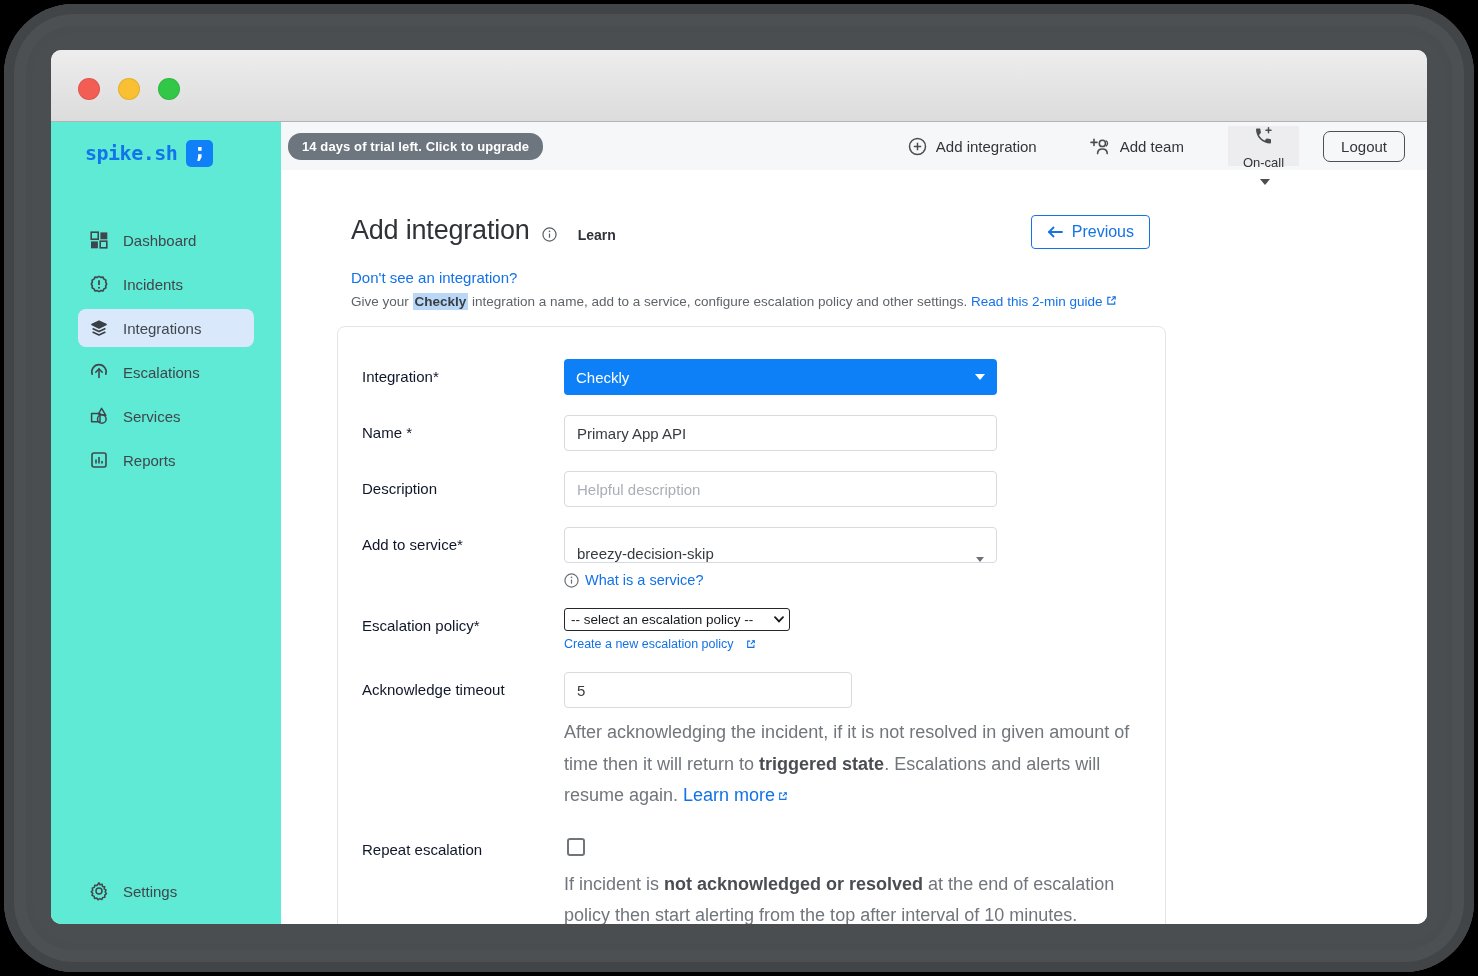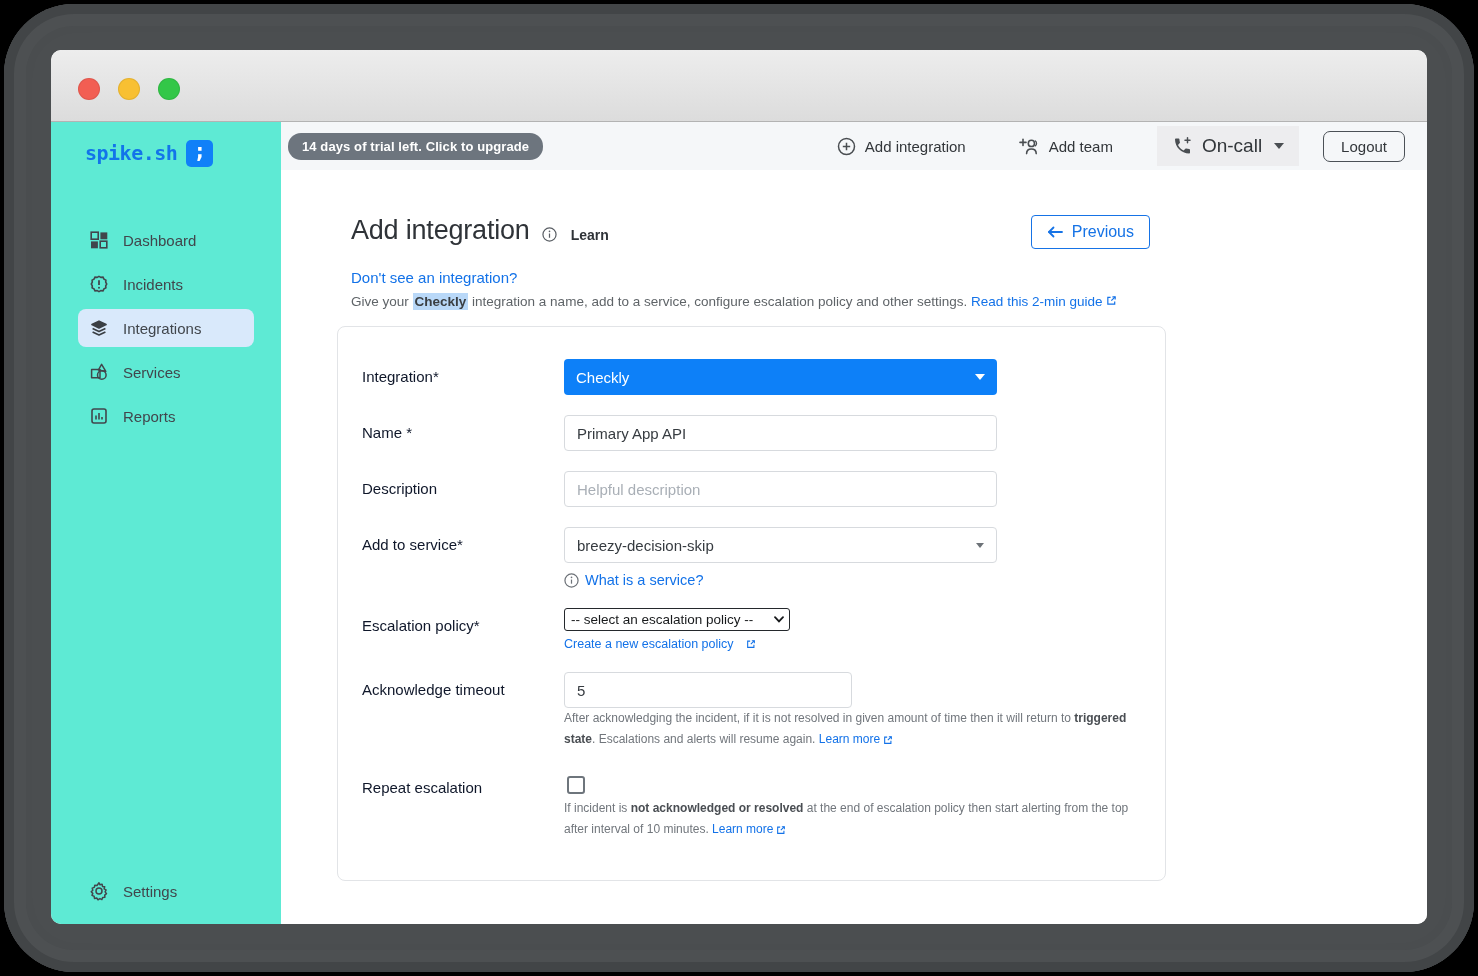--- a/index.html
+++ b/index.html
@@ -39,34 +39,34 @@
   
   .main { flex:1; display:flex; flex-direction:column; background:#fff; min-width:0; }
   .main-header { height:48px; flex:0 0 48px; background:#f5f7f9; display:flex; align-items:center; }
   .trial-pill { margin-left:7px; background:#6d757e; color:#fff; font-size:13px; font-weight:700;
                 border-radius:13px; padding:6px 14px; letter-spacing:.1px; cursor:pointer; }
   .header-actions { margin-left:auto; display:flex; align-items:center; height:100%; }
   .header-link { display:flex; align-items:center; gap:9px; font-size:15px; color:#32363a;
                  cursor:pointer; padding:0 4px; }
   .header-link + .header-link { margin-left:44px; }
   .oncall-block { height:40px; margin-left:40px; background:#ededef; display:flex; align-items:center;
-                  gap:9px; padding:0 15px; font-size:19px; color:#32363a; cursor:pointer; }
+                  gap:9px; padding:0 15px; font-size:13px; color:#32363a; cursor:pointer;flex-direction:column; }
   .caret-down { width:0; height:0; border-left:5px solid transparent; border-right:5px solid transparent;
                 border-top:6px solid #4a4e52; margin-left:3px; }
   .logout-btn { margin:0 22px 0 24px; border:1px solid #4b5157; border-radius:7px; background:transparent;
                 font-size:15px; color:#33373b; padding:6px 17px; cursor:pointer;
                 font-family:Liberation Sans, sans-serif; }
 
   .content { flex:1; overflow:auto; padding:45px 0 30px 56px; }
   .content-col { width:829px; position:relative; }
 
   .title-row { display:flex; align-items:flex-start; }
   .page-title-wrap { display:flex; align-items:center; gap:12px; margin-left:14px; }
   .page-title { font-size:27px; color:#2f3338; font-weight:400; letter-spacing:-.2px; }
-  .learn-wrap { display:flex; align-items:center; gap:14px; margin-top:8px; cursor:pointer; }
+  .learn-wrap { display:flex; align-items:center; gap:21px; margin-top:8px; cursor:pointer; }
   .learn-label { font-size:14px; font-weight:700; color:#2f3338; }
   .previous-btn { margin-left:auto; margin-right:16px; display:flex; align-items:center; gap:8px;
                   border:1.5px solid #1673e6; color:#1673e6; background:#fff; border-radius:4px;
                   font-size:16px; padding:7px 15px; cursor:pointer; font-family:inherit; }
 
   .dont-see { display:inline-block; margin:20px 0 0 14px; color:#1372e8; font-size:15px;
               font-weight:500; text-decoration:none; }
   .intro { margin:7px 0 0 14px; font-size:13.5px; color:#5f6468; }
   .intro .hl { background:#b9d8f8; color:#3a3e42; font-weight:700; padding:1px 2px; }
   .intro a { color:#1372e8; text-decoration:none; font-weight:500; }
@@ -78,32 +78,32 @@
   .flabel { font-size:15px; color:#0f172a; padding-top:9px; }
   .finput { width:433px; height:36px; border:1px solid #d7dade; border-radius:4px; padding:0 12px;
             font-size:15px; color:#363b40; font-family:inherit; background:#fff; }
   .finput::placeholder { color:#a9afb6; }
   .select-blue { width:433px; height:36px; background:#0d80f8; border-radius:4px; color:#fff;
                  display:flex; align-items:center; justify-content:space-between; padding:0 12px;
                  font-size:15px; cursor:pointer; }
   .select-blue .tri { width:0; height:0; border-left:5px solid transparent; border-right:5px solid transparent;
                       border-top:6px solid #fff; }
   .select-white { width:433px; height:36px; background:#fff; border:1px solid #d7dade; border-radius:4px;
-                  color:#363b40; display:flex; align-items:center; justify-content:space-between;
+                  color:#363b40; display:flex; align-items:flex-end; justify-content:space-between;
                   padding:0 12px; font-size:15px; cursor:pointer; }
   .select-white .tri { width:0; height:0; border-left:4px solid transparent; border-right:4px solid transparent;
                        border-top:5px solid #6d7278; }
   .inline-help { display:flex; align-items:center; gap:6px; margin-top:9px; }
   .inline-help a { color:#1372e8; font-size:14.5px; text-decoration:none; }
   .native-select { width:226px; height:23px; border:1px solid #24282c; border-radius:3px; background:#fff;
                    display:flex; align-items:center; justify-content:space-between; padding:0 5px 0 6px;
                    font-size:13.5px; color:#17191b; cursor:pointer; }
   .small-link { display:inline-flex; align-items:center; gap:12px; margin-top:6px; color:#1372e8;
                 font-size:12.5px; text-decoration:none; }
-  .field-help { max-width:577px; margin-top:0; font-size:12px; color:#71767c; line-height:1.75; }
+  .field-help { max-width:577px; margin-top:9px; font-size:18px; color:#71767c; line-height:1.75; }
   .field-help b { color:#4a4e53; }
   .field-help a { color:#1372e8; text-decoration:none; display:inline-flex; align-items:center; gap:3px; }
   .checkbox { width:18px; height:18px; border:2px solid #6e757c; border-radius:3px; background:#fff;
               margin:6px 0 0 3px; cursor:pointer; appearance:none; }
 
   .ico { display:inline-flex; }
 </style>
 </head>
 <body>
 
@@ -153,20 +153,30 @@
           <span class="ico">
             <svg width="20" height="20" viewBox="0 0 20 20" fill="none" stroke="#3a3f44" stroke-width="1.7" stroke-linejoin="round">
               <path d="M3 6.6 L10 3.2 L17 6.6 L10 10 Z" fill="#3a3f44"></path>
               <path d="M3.6 10.6 L10 13.6 L16.4 10.6"></path>
               <path d="M3.6 13.9 L10 16.9 L16.4 13.9"></path>
             </svg>
           </span>
           <span>Integrations</span>
         </div>
 
+        <div class="nav-item">
+          <span class="ico">
+            <svg width="20" height="20" viewBox="0 0 20 20" fill="none" stroke="#41464c" stroke-width="1.6" stroke-linecap="round">
+              <path d="M3.2 12.2 a7.2 7.2 0 1 1 13.6 0"></path>
+              <path d="M10 15.5 V7.2"></path>
+                <path d="M6.8 10.2 L10 6.8 L13.2 10.2"></path>
+            </svg>
+          </span>
+          <span>Escalations</span>
+        </div>
 
         <div class="nav-item">
           <span class="ico">
             <svg width="20" height="20" viewBox="0 0 20 20" fill="none" stroke="#41464c" stroke-width="1.5" stroke-linejoin="round">
               <rect x="2.6" y="7.4" width="8.4" height="8.4"></rect>
               <path d="M12.6 2.4 L16.8 9.4 L9.4 8 Z"></path>
               <circle cx="12.8" cy="13" r="4.3"></circle>
             </svg>
           </span>
           <span>Services</span>

